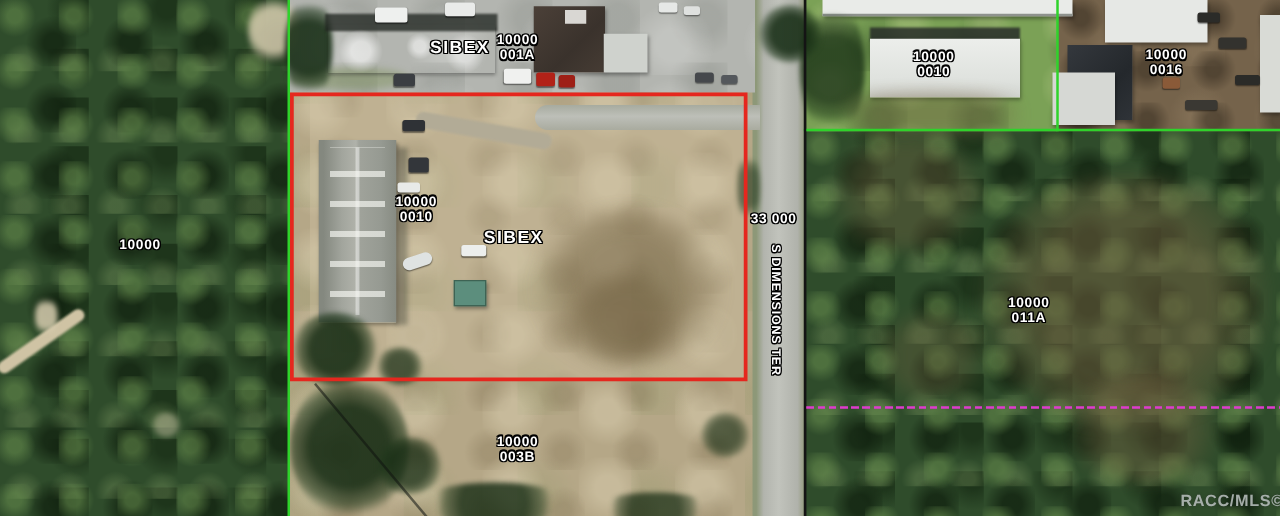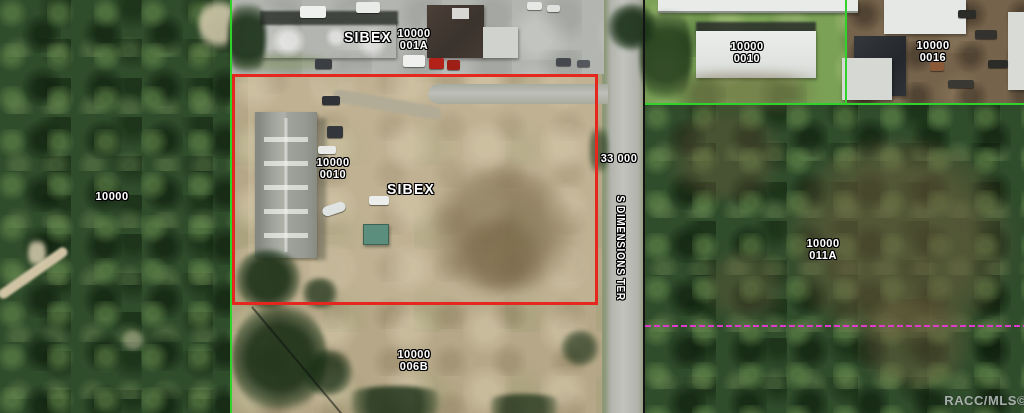--- a/index.html
+++ b/index.html
@@ -219,29 +219,29 @@
   <div class="lbl" style="left:112px;top:197px;">
     <span>10000</span>
   </div>
   <div class="lbl" style="left:333px;top:168px;">
     <span>10000</span>
     <span>0010</span>
   </div>
   <div class="lbl small" style="left:411px;top:190px;">
     <span>SIBEX</span>
   </div>
-  <div class="lbl" style="left:619px;top:159px;">
+  <div class="lbl" style="left:619px;top:176px;">
     <span>33 000</span>
   </div>
   <div class="lbl vert" style="left:620px;top:248px;">
     <span>S DIMENSIONS TER</span>
   </div>
   <div class="lbl" style="left:823px;top:249px;">
     <span>10000</span>
     <span>011A</span>
   </div>
   <div class="lbl" style="left:414px;top:360px;">
     <span>10000</span>
-    <span>006B</span>
+    <span>003B</span>
   </div>
 
   <div id="watermark">RACC/MLS©</div>
 </div>
 
 </body></html>

